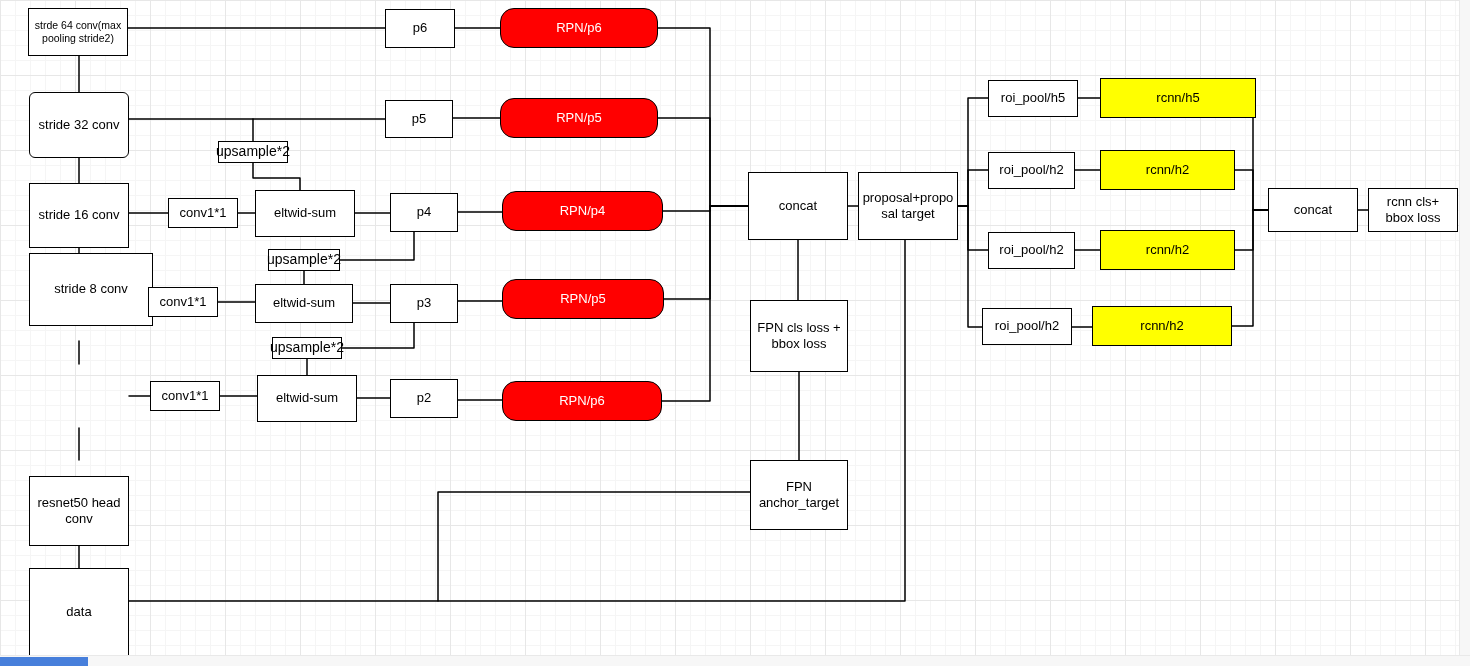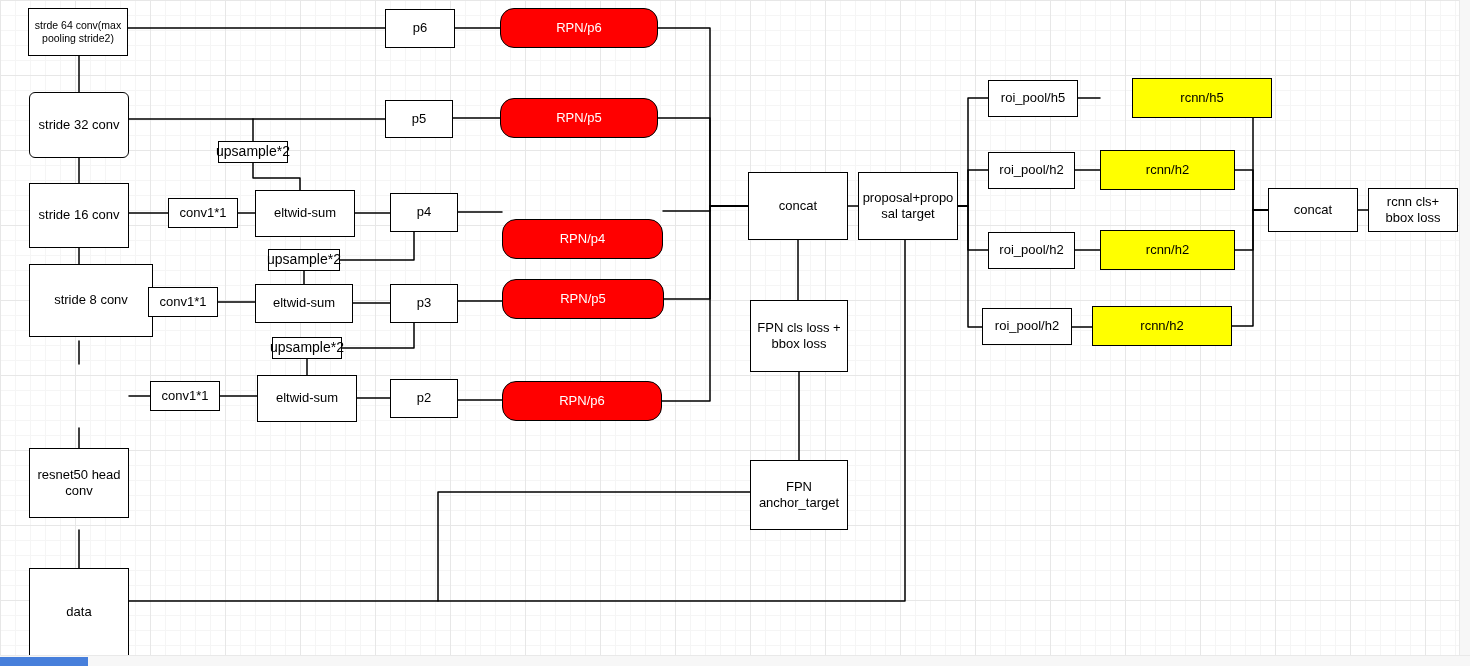--- a/index.html
+++ b/index.html
@@ -120,55 +120,55 @@
     <path d="M1240,98 H1253 V210 H1268"></path>
     <path d="M1235,170 H1253 V210 H1268"></path>
     <path d="M1235,250 H1253 V210 H1268"></path>
     <path d="M1232,326 H1253 V210 H1268"></path>
     <path d="M1358,210 H1368"></path>
   </svg>
 
   <div class="node tiny" style="left:28px;top:8px;width:100px;height:48px;">strde 64 conv(max pooling stride2)</div>
   <div class="node" style="left:29px;top:92px;width:100px;height:66px;border-radius:6px;">stride 32 conv</div>
   <div class="node" style="left:29px;top:183px;width:100px;height:65px;">stride 16 conv</div>
-  <div class="node" style="left:29px;top:264px;width:124px;height:73px;">stride 8 conv</div>
-  <div class="node" style="left:29px;top:448px;width:100px;height:70px;">resnet50 head conv</div>
+  <div class="node" style="left:29px;top:253px;width:124px;height:73px;">stride 8 conv</div>
+  <div class="node" style="left:29px;top:476px;width:100px;height:70px;">resnet50 head conv</div>
   <div class="node" style="left:29px;top:568px;width:100px;height:88px;">data</div>
 
   <div class="node" style="left:385px;top:9px;width:70px;height:39px;">p6</div>
   <div class="node red" style="left:500px;top:8px;width:158px;height:40px;">RPN/p6</div>
 
   <div class="node" style="left:385px;top:100px;width:68px;height:38px;">p5</div>
   <div class="node red" style="left:500px;top:98px;width:158px;height:40px;">RPN/p5</div>
 
   <div class="node small" style="left:218px;top:141px;width:70px;height:22px;">upsample*2</div>
   <div class="node" style="left:168px;top:198px;width:70px;height:30px;">conv1*1</div>
   <div class="node" style="left:255px;top:190px;width:100px;height:47px;">eltwid-sum</div>
   <div class="node" style="left:390px;top:193px;width:68px;height:39px;">p4</div>
-  <div class="node red" style="left:502px;top:191px;width:161px;height:40px;margin-top:28px;">RPN/p4</div>
+  <div class="node red" style="left:502px;top:191px;width:161px;height:40px;">RPN/p4</div>
 
   <div class="node small" style="left:268px;top:249px;width:72px;height:22px;">upsample*2</div>
   <div class="node" style="left:148px;top:287px;width:70px;height:30px;">conv1*1</div>
   <div class="node" style="left:255px;top:284px;width:98px;height:39px;">eltwid-sum</div>
   <div class="node" style="left:390px;top:284px;width:68px;height:39px;">p3</div>
   <div class="node red" style="left:502px;top:279px;width:162px;height:40px;">RPN/p5</div>
 
   <div class="node small" style="left:272px;top:337px;width:70px;height:22px;">upsample*2</div>
   <div class="node" style="left:150px;top:381px;width:70px;height:30px;">conv1*1</div>
   <div class="node" style="left:257px;top:375px;width:100px;height:47px;">eltwid-sum</div>
   <div class="node" style="left:390px;top:379px;width:68px;height:39px;">p2</div>
   <div class="node red" style="left:502px;top:381px;width:160px;height:40px;">RPN/p6</div>
 
   <div class="node" style="left:748px;top:172px;width:100px;height:68px;">concat</div>
   <div class="node wrap" style="left:858px;top:172px;width:100px;height:68px;">proposal+proposal target</div>
   <div class="node" style="left:750px;top:300px;width:98px;height:72px;">FPN cls loss + bbox loss</div>
   <div class="node" style="left:750px;top:460px;width:98px;height:70px;">FPN anchor_target</div>
 
   <div class="node" style="left:988px;top:80px;width:90px;height:37px;">roi_pool/h5</div>
-  <div class="node yellow" style="left:1100px;top:78px;width:140px;height:40px;margin-left:32px;">rcnn/h5</div>
+  <div class="node yellow" style="left:1100px;top:78px;width:156px;height:40px;">rcnn/h5</div>
 
   <div class="node" style="left:988px;top:152px;width:87px;height:37px;">roi_pool/h2</div>
   <div class="node yellow" style="left:1100px;top:150px;width:135px;height:40px;">rcnn/h2</div>
 
   <div class="node" style="left:988px;top:232px;width:87px;height:37px;">roi_pool/h2</div>
   <div class="node yellow" style="left:1100px;top:230px;width:135px;height:40px;">rcnn/h2</div>
 
   <div class="node" style="left:982px;top:308px;width:90px;height:37px;">roi_pool/h2</div>
   <div class="node yellow" style="left:1092px;top:306px;width:140px;height:40px;">rcnn/h2</div>
 

